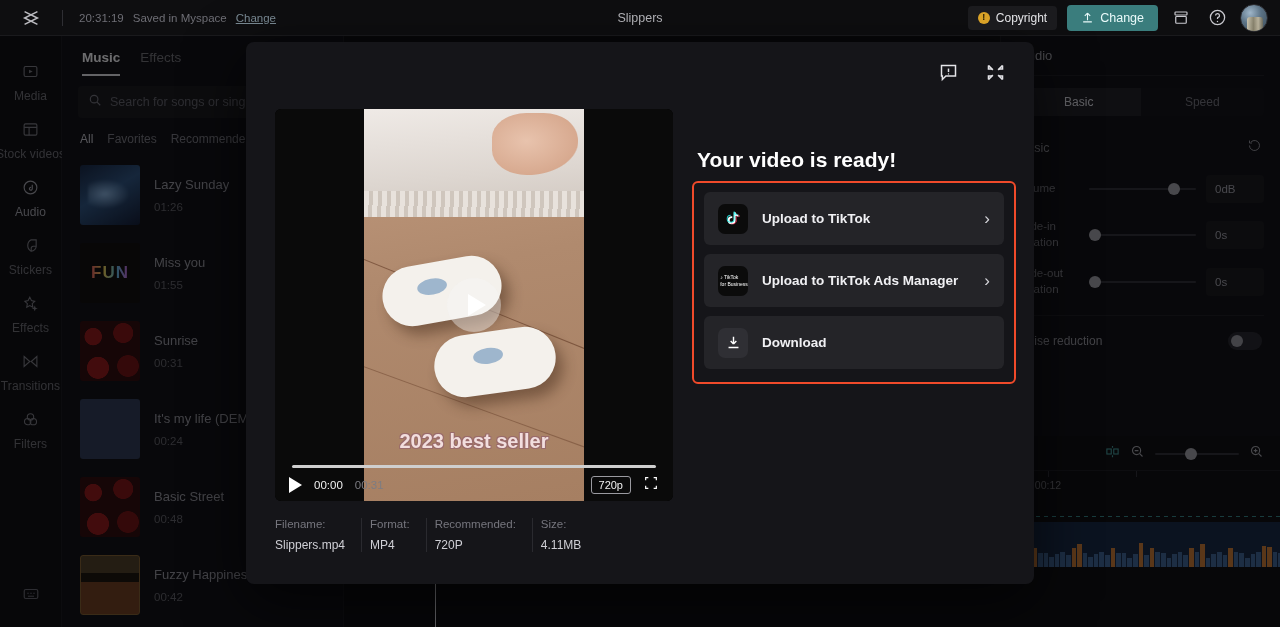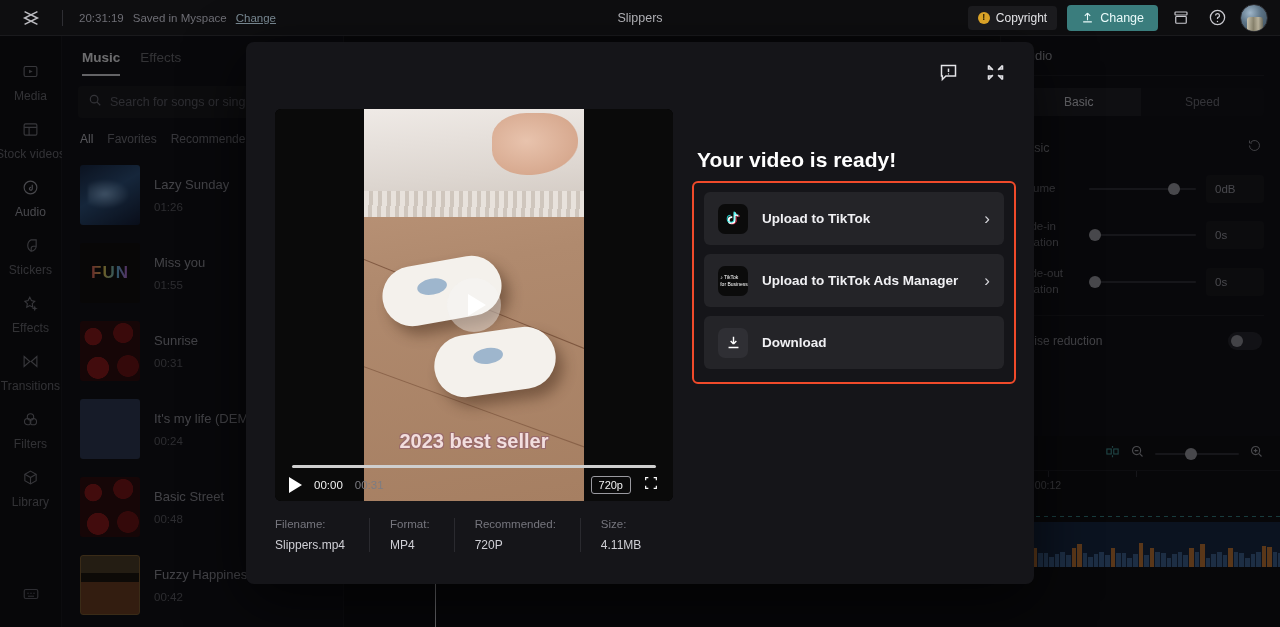--- a/index.html
+++ b/index.html
@@ -210,21 +210,21 @@
     text-shadow: 1px 1px 0 #9a6b6b, -1px -1px 0 #9a6b6b, 1px -1px 0 #9a6b6b, -1px 1px 0 #9a6b6b;
   }
   .vid-progress{position:absolute;left:17px;right:17px;bottom:33px;height:3px;background:#cfcfcf;border-radius:2px;}
   .vid-ctrls{position:absolute;left:0;right:0;bottom:0;height:32px;display:flex;align-items:center;padding:0 14px;gap:12px;}
   .play-sm{width:0;height:0;border-left:13px solid #fff;border-top:8px solid transparent;border-bottom:8px solid transparent;cursor:pointer;}
   .tcode{font-size:11.5px;color:#efefef;}
   .tdur{font-size:11.5px;color:#7c7c82;}
   .res-badge{margin-left:auto;border:1px solid #9a9aa0;border-radius:3px;padding:2px 7px;font-size:11px;color:#f0f0f0;cursor:pointer;}
   .fs-btn{cursor:pointer;}
   .meta-row{position:absolute;left:29px;top:476px;display:flex;}
-  .meta-col{padding-right:24px;margin-right:20px;border-right:1px solid #2a2a2f;}
+  .meta-col{padding-right:16px;margin-right:8px;border-right:1px solid #2a2a2f;}
   .meta-col:last-child{border-right:none;}
   .meta-k{font-size:11.5px;color:#76767e;}
   .meta-v{font-size:12px;color:#cfcfd5;margin-top:8px;}
 
   .ready-title{position:absolute;left:451px;top:106px;font-size:21px;font-weight:bold;color:#fff;}
   .actions{
     position:absolute;left:446px;top:139px;width:324px;height:203px;
     border:2px solid #f04a2a;border-radius:6px;padding:9px 10px;
   }
   .act{
@@ -340,29 +340,20 @@
     </div>
     <div class="rail-item">
       <span>
         <svg width="17" height="17" viewBox="0 0 24 24" fill="none" stroke="#74747b" stroke-width="1.5">
             <circle cx="12" cy="8.5" r="4.5"></circle>
             <circle cx="8" cy="15" r="4.5"></circle>
             <circle cx="16" cy="15" r="4.5"></circle>
           </svg>
       </span>
       <span class="rl">Filters</span>
-    </div>
-    <div class="rail-item">
-      <span>
-        <svg width="17" height="17" viewBox="0 0 24 24" fill="none" stroke="#74747b" stroke-width="1.5">
-            <path d="M12 3l8 4.5v9L12 21l-8-4.5v-9z"></path>
-            <path d="M12 12l8-4.5M12 12v9M12 12L4 7.5"></path>
-          </svg>
-      </span>
-      <span class="rl">Library</span>
     </div>
     <div class="rail-spacer"></div>
     <div class="rail-item rail-bottom">
       <span>
         <svg width="18" height="18" viewBox="0 0 24 24" fill="none" stroke="#5e5e66" stroke-width="1.6">
             <rect x="3" y="6" width="18" height="12" rx="2"></rect>
             <path d="M7 11h2M11 11h2M15 11h2M8 15h8"></path>
           </svg>
       </span>
     </div>

